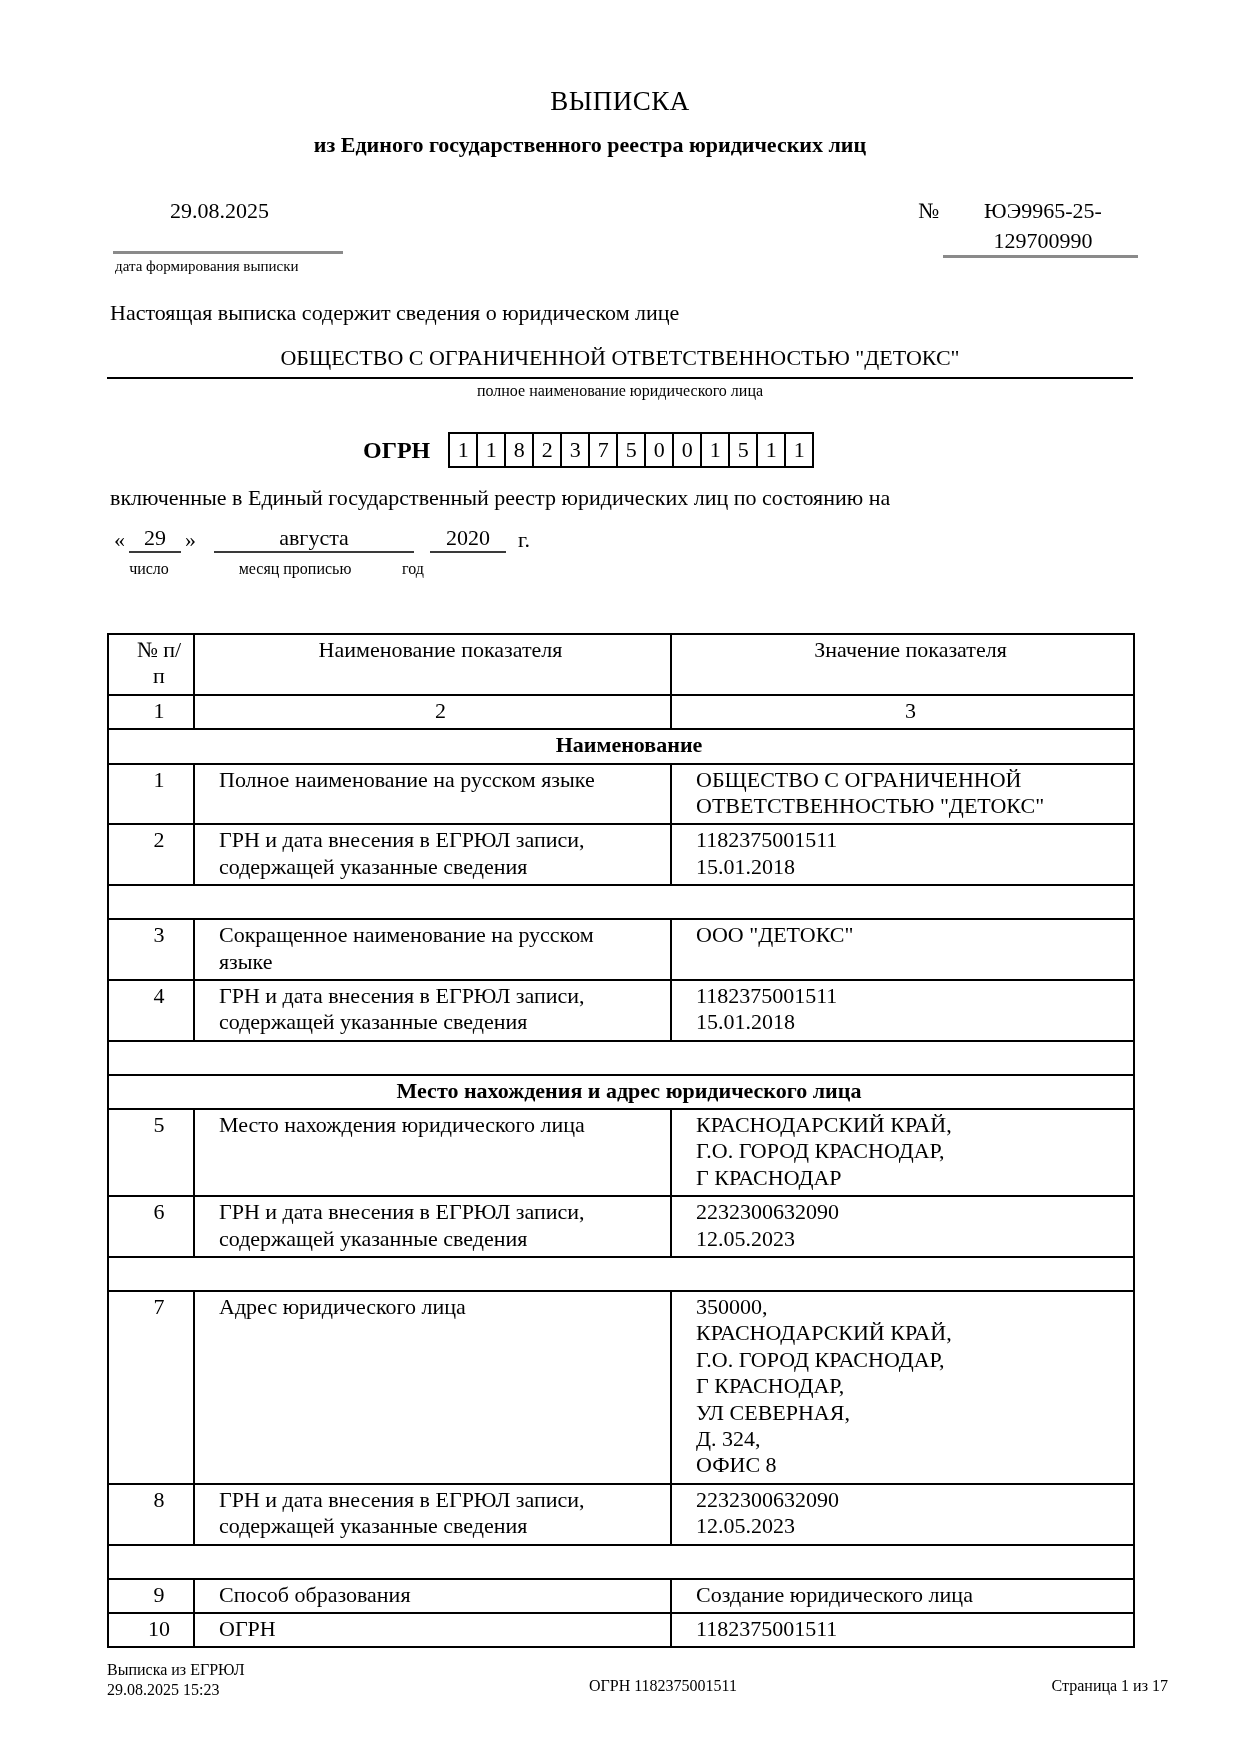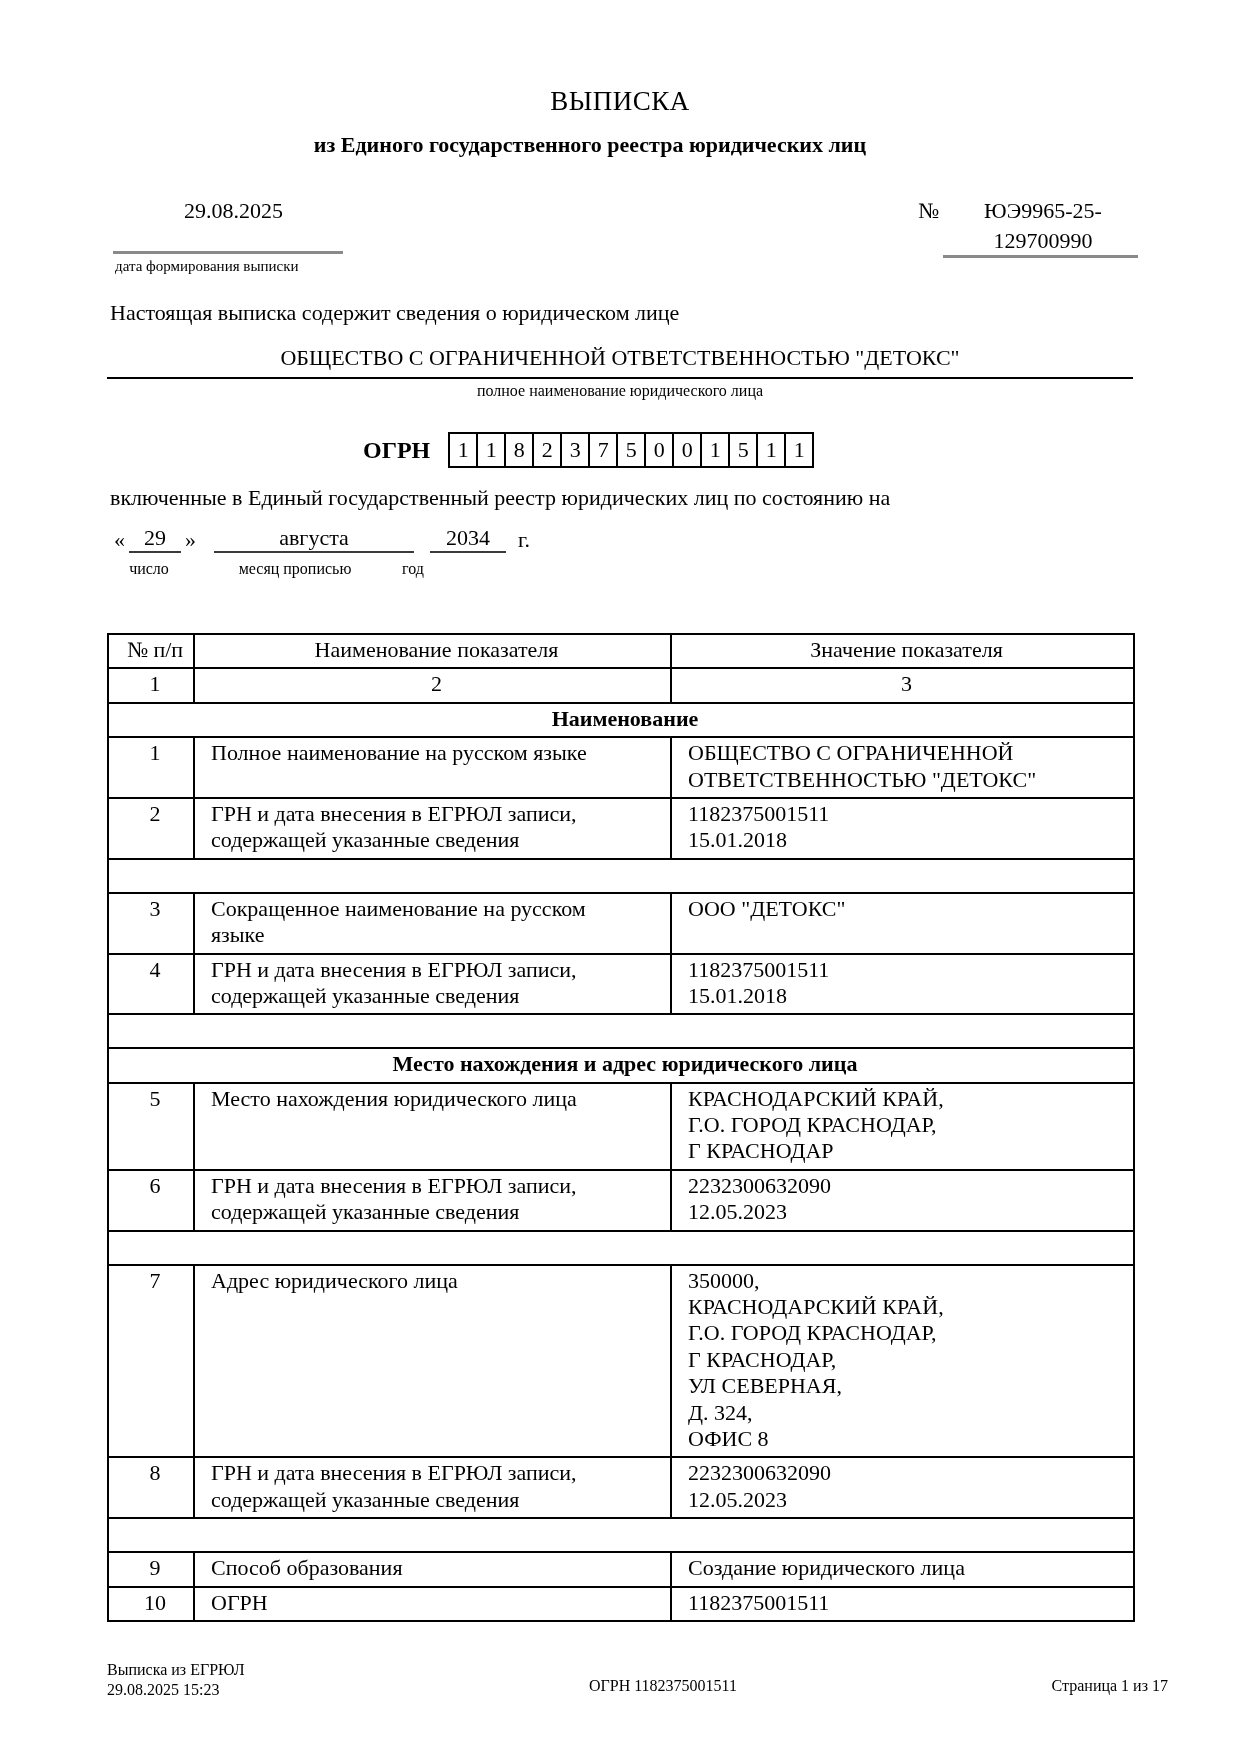--- a/index.html
+++ b/index.html
@@ -5,21 +5,21 @@
   html,body{margin:0;padding:0;}
   body{
     width:1240px;height:1755px;background:#ffffff;position:relative;
     font-family:"Liberation Serif","DejaVu Serif",serif;color:#000;
     overflow:hidden;
   }
   .abs{position:absolute;}
   
   .doc-title{top:86px;left:0;width:1240px;text-align:center;font-size:27px;font-weight:normal;letter-spacing:.5px;}
   .doc-subtitle{top:132px;left:0;width:1180px;text-align:center;font-size:22px;font-weight:bold;}
-  .formation-date{top:198px;left:170px;font-size:22px;margin-left:14px;}
+  .formation-date{top:198px;left:170px;font-size:22px;}
   .date-rule{top:251px;left:113px;width:230px;height:0;border-top:3px solid #8a8a8a;}
   .date-rule-label{top:258px;left:115px;font-size:15px;}
   .num-sign{top:198px;left:918px;font-size:22px;}
   .num-value{top:196px;left:958px;width:170px;text-align:center;font-size:22px;line-height:1.35;white-space:pre-line;}
   .num-rule{top:255px;left:943px;width:195px;height:0;border-top:3px solid #8a8a8a;}
   
   .intro-lead{top:300px;left:110px;font-size:22px;}
   .company-name{top:345px;left:0;width:1240px;text-align:center;font-size:22px;}
   .company-rule{top:377px;left:107px;width:1026px;height:0;border-top:2px solid #000;}
   .company-label{top:382px;left:0;width:1240px;text-align:center;font-size:16px;}
@@ -40,21 +40,21 @@
   .blank-year{width:76px;margin-left:16px;}
   .year-suffix{margin-left:12px;}
   .asof-labels{top:560px;left:110px;font-size:16px;display:flex;}
   .lbl-day{width:78px;text-align:center;}
   .lbl-month{width:214px;text-align:center;}
   .lbl-year{width:92px;text-align:left;}
   
   table.details{position:absolute;top:633px;left:107px;width:1026px;
     border-collapse:collapse;table-layout:fixed;border:2px solid #000;}
   table.details td{border:2px solid #000;font-size:22px;line-height:1.2;
-    padding:2px 8px 4px 16px;vertical-align:top;word-wrap:break-word;}
+    padding:2px 8px 4px 24px;vertical-align:top;word-wrap:break-word;}
   td.hdr-cell{text-align:center;vertical-align:middle;padding:4px 4px;}
   td.idx-cell{text-align:center;}
   td.num-cell{text-align:center;}
   td.name-cell,td.value-cell{white-space:pre-line;}
   td.section-cell{text-align:center;font-weight:bold;margin-top:8px;}
   td.spacer-cell{height:26px;border-top:none;border-bottom:none;padding:0;}
   
   .footer-left{top:1660px;left:107px;font-size:16px;line-height:1.25;white-space:pre-line;}
   .footer-center{top:1677px;left:0;width:1240px;text-align:center;font-size:16px;margin-left:43px;}
   .footer-right{top:1677px;left:0;width:1168px;text-align:right;font-size:16px;}
@@ -97,21 +97,21 @@
       <span class="ogrn-cell">1</span>
     </span>
 </div>
 
 <div class="abs included-lead">включенные в Единый государственный реестр юридических лиц по состоянию на</div>
 <div class="abs asof">
   <span class="quote">«</span>
   <span class="blank blank-day">29</span>
   <span class="quote">»</span>
   <span class="blank blank-month">августа</span>
-  <span class="blank blank-year">2034</span>
+  <span class="blank blank-year">2020</span>
   <span class="year-suffix">г.</span>
 </div>
 <div class="abs asof-labels">
   <span class="lbl-day">число</span>
   <span class="lbl-month">месяц прописью</span>
   <span class="lbl-year">год</span>
 </div>
 
 <table class="details">
   <colgroup>

